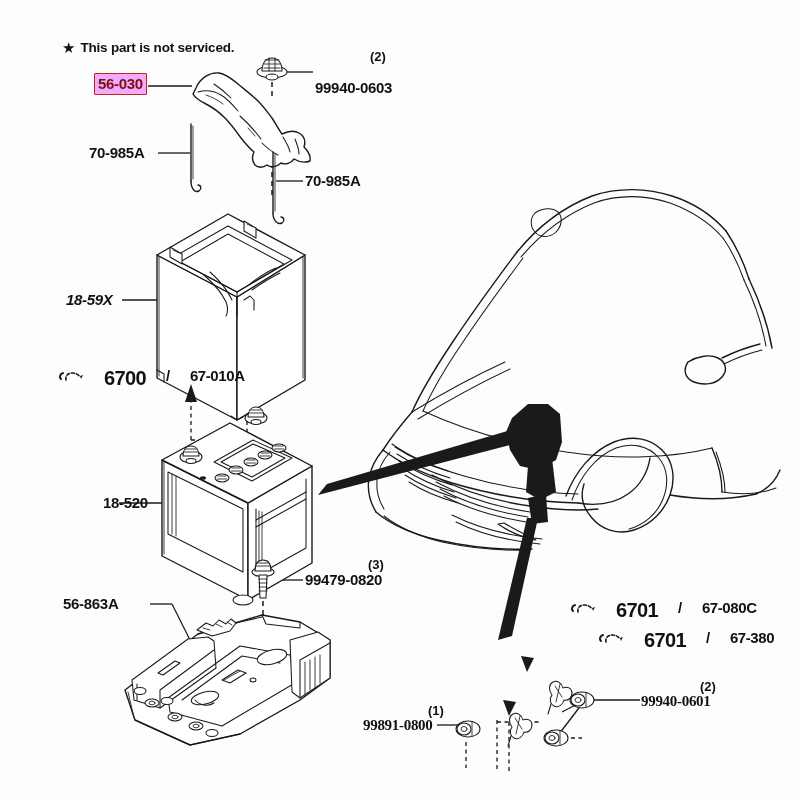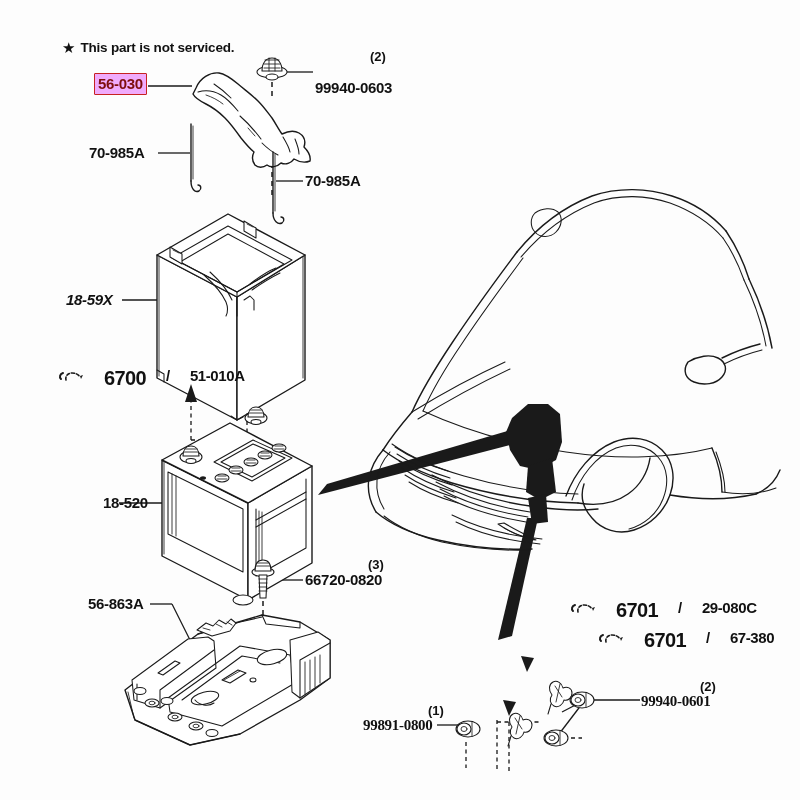--- a/index.html
+++ b/index.html
@@ -468,44 +468,44 @@
   <div class="lbl combo-row" style="left:58px; top:368px;">
     <span class="clamp-icon">
       <svg viewBox="0 0 26 14" width="26" height="14">
         <path d="M3,9 C1,7 2,4 5,3" fill="none" stroke="#1a1a1a" stroke-width="2" stroke-linecap="round"></path>
         <path d="M8,10 C7,6 10,3 14,3 C18,3 21,5 22,7" fill="none" stroke="#1a1a1a" stroke-width="1.6" stroke-dasharray="3 2" stroke-linecap="round"></path>
         <path d="M22,6 L25,5 L23,9 Z" fill="#1a1a1a"></path>
       </svg>
     </span>
     <span class="lbl-big">6700</span>
     <span class="lbl-sub">/</span>
-    <span class="lbl-sub">51-010A</span>
+    <span class="lbl-sub">67-010A</span>
   </div>
 
   <div class="lbl lbl-main" style="left:64px; top:495px;margin-left:39px;">18-520</div>
 
-  <div class="lbl lbl-main" style="left:88px; top:596px;">56-863A</div>
+  <div class="lbl lbl-main" style="left:63px; top:596px;">56-863A</div>
 
   <div class="lbl lbl-qty" style="left:368px; top:558px;">(3)</div>
-  <div class="lbl lbl-main" style="left:305px; top:572px;">66720-0820</div>
+  <div class="lbl lbl-main" style="left:305px; top:572px;">99479-0820</div>
 
   <div class="lbl lbl-qty" style="left:428px; top:704px;">(1)</div>
   <div class="lbl lbl-main" style="left:363px; top:718px;font-family:Liberation Serif, serif;">99891-0800</div>
 
   <div class="lbl combo-row" style="left:570px; top:600px;">
     <span class="clamp-icon">
       <svg viewBox="0 0 26 14" width="26" height="14">
         <path d="M3,9 C1,7 2,4 5,3" fill="none" stroke="#1a1a1a" stroke-width="2" stroke-linecap="round"></path>
         <path d="M8,10 C7,6 10,3 14,3 C18,3 21,5 22,7" fill="none" stroke="#1a1a1a" stroke-width="1.6" stroke-dasharray="3 2" stroke-linecap="round"></path>
         <path d="M22,6 L25,5 L23,9 Z" fill="#1a1a1a"></path>
       </svg>
     </span>
     <span class="lbl-big">6701</span>
     <span class="lbl-sub">/</span>
-    <span class="lbl-sub">29-080C</span>
+    <span class="lbl-sub">67-080C</span>
   </div>
 
   <div class="lbl combo-row" style="left:598px; top:630px;">
     <span class="clamp-icon">
       <svg viewBox="0 0 26 14" width="26" height="14">
         <path d="M3,9 C1,7 2,4 5,3" fill="none" stroke="#1a1a1a" stroke-width="2" stroke-linecap="round"></path>
         <path d="M8,10 C7,6 10,3 14,3 C18,3 21,5 22,7" fill="none" stroke="#1a1a1a" stroke-width="1.6" stroke-dasharray="3 2" stroke-linecap="round"></path>
         <path d="M22,6 L25,5 L23,9 Z" fill="#1a1a1a"></path>
       </svg>
     </span>

